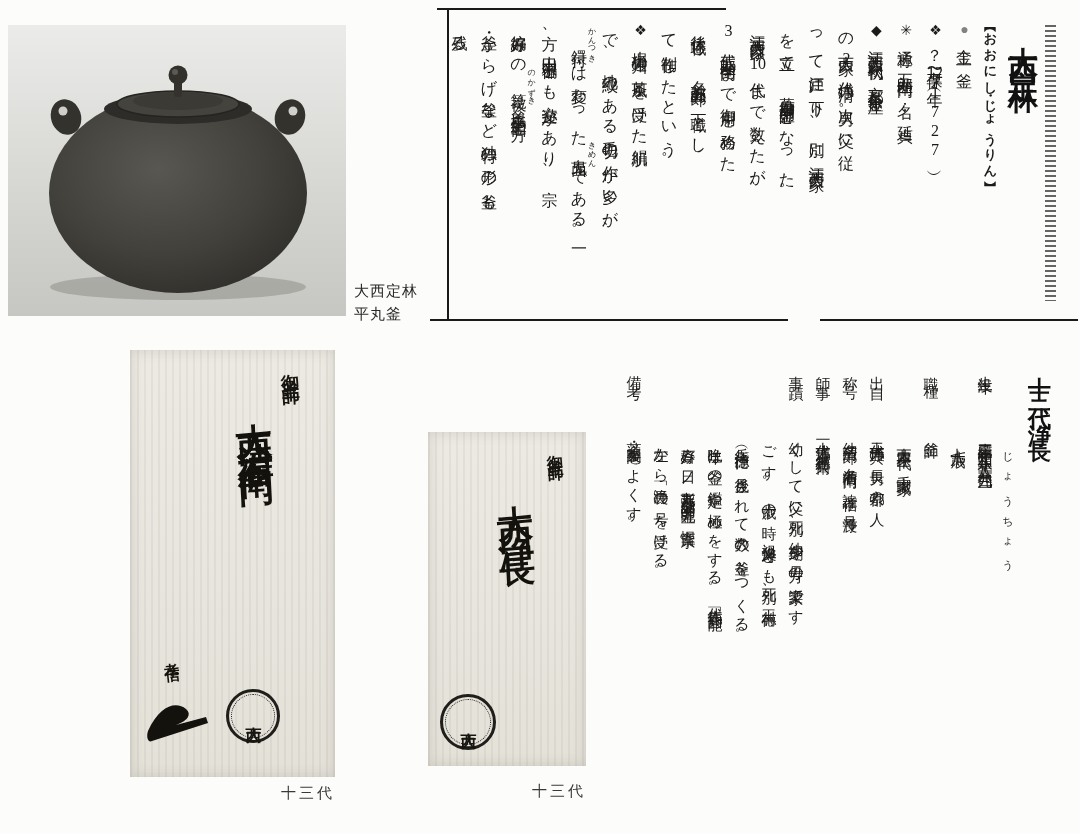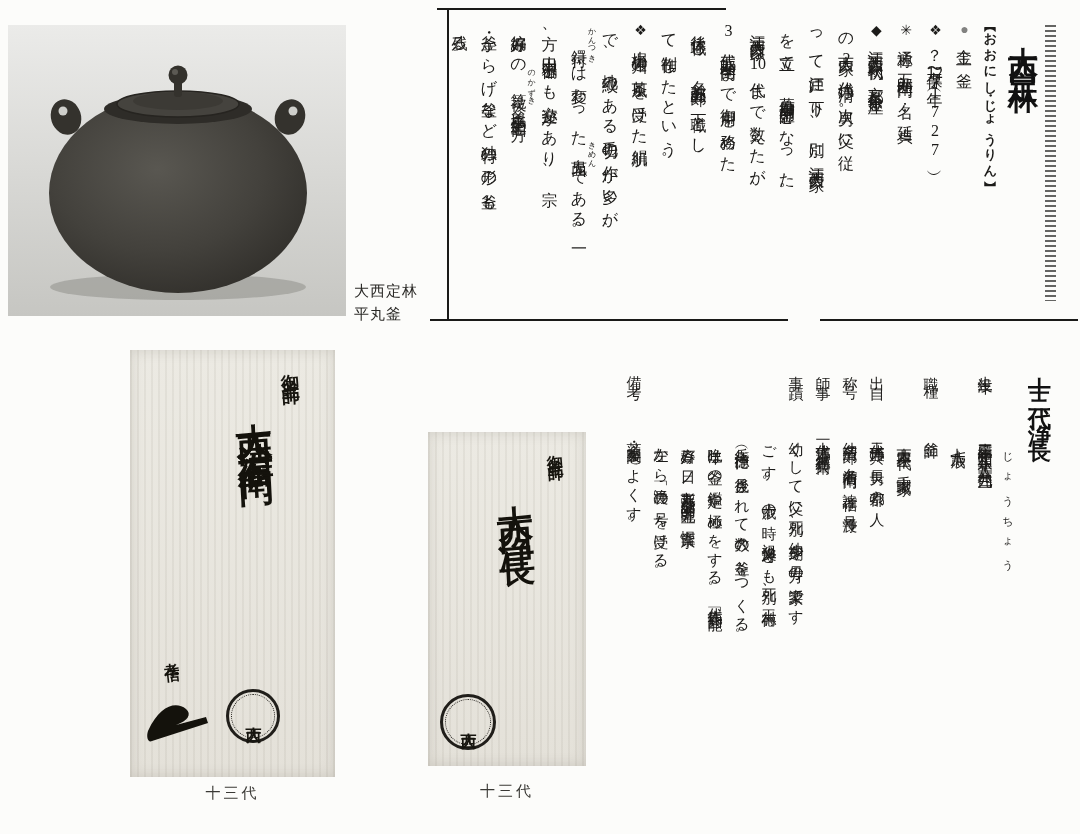--- a/index.html
+++ b/index.html
@@ -61,21 +61,21 @@
   .boxR .bx-name { right:48px; top:44px; font-size:36px; letter-spacing:16px; }
   .bx-sig { position:absolute; writing-mode:vertical-rl; font-weight:bold; font-size:15px;
     letter-spacing:4px; color:#14120c; left:30px; bottom:118px; transform:rotate(-6deg); }
   .kao { position:absolute; left:12px; bottom:30px; }
   .seal { position:absolute; border:3px solid #201e1a; border-radius:50%;
     display:flex; align-items:center; justify-content:center; }
   .seal::before { content:""; position:absolute; inset:2px; border:1px dotted #201e1a; border-radius:50%; }
   .boxL .seal { left:96px; bottom:34px; width:54px; height:54px; }
   .boxR .seal { left:12px; bottom:16px; width:56px; height:56px; }
   .seal-txt { writing-mode:vertical-rl; font-size:16px; font-weight:bold; letter-spacing:2px; color:#17150f; }
-  .box-caption { position:absolute; font-size:15px; letter-spacing:3px; color:#3a3935; text-align:center; }
+  .box-caption { position:absolute; font-size:15px; letter-spacing:3px; color:#3a3935; text-align:right; }
   .capL { left:130px; top:784px; width:205px; }
   .capR { left:428px; top:782px; width:158px; }
 </style>
 </head>
 <body>
 
 <div id="stage">
 
   <div class="hatchbar"></div>
 

